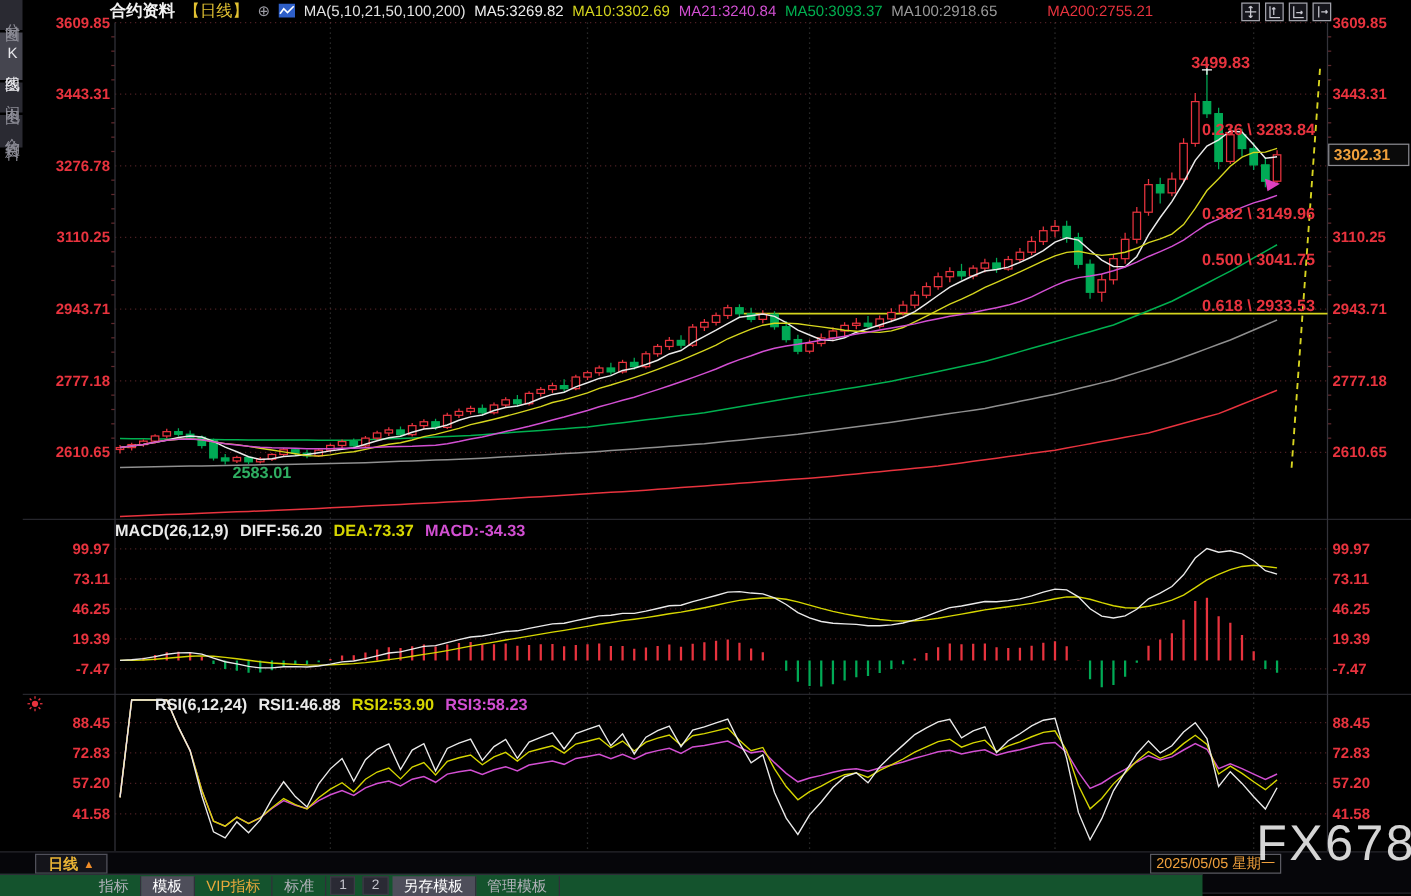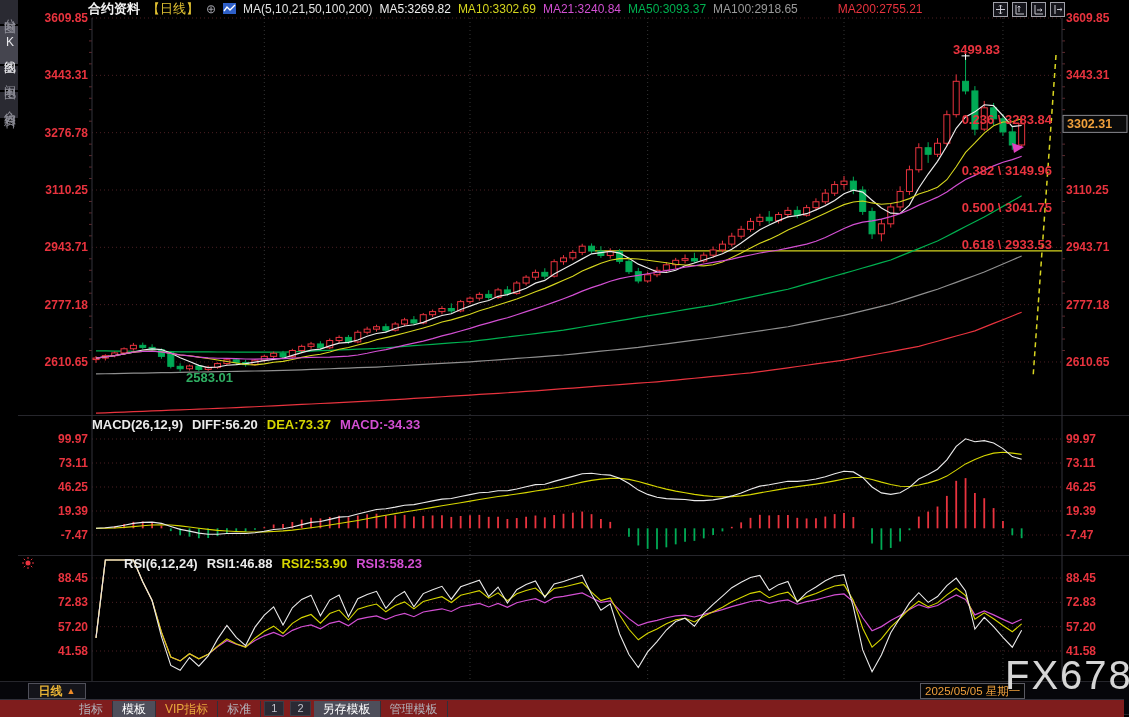--- a/index.html
+++ b/index.html
@@ -37,21 +37,21 @@
   
   .timebar{position:absolute;left:0;top:681px;width:1129px;height:34px;background:#06060a;
       border-top:1px solid #26262c;border-bottom:1px solid #26262c;z-index:5;box-sizing:border-box;}
   .period-box{position:absolute;left:28px;top:1px;width:56px;height:14px;border:1px solid #50505a;
       background:#14141a;display:flex;align-items:center;justify-content:center;gap:4px;cursor:pointer;}
   .period-box .pl{color:#e8b335;font-weight:bold;font-size:12px;line-height:12px;}
   .period-box .pa{color:#f08c28;font-size:9px;line-height:9px;}
   .date-box{position:absolute;left:920px;top:1px;height:14px;border:1px solid #5a5a62;background:#050505;
       color:#f0a03c;font-size:11.5px;line-height:14px;padding:0 4px;z-index:6;white-space:nowrap;}
   
-  .toolbar{position:absolute;left:0;top:699px;width:1124px;height:18px;background:#7f1d1d;
+  .toolbar{position:absolute;left:0;top:699px;width:962px;height:18px;background:#14532d;
       border-top:1px solid #2e2e38;display:flex;align-items:center;padding-left:70px;
       box-sizing:border-box;z-index:5;font-size:12px;}
   .tb{padding:0 9px;height:16px;line-height:16px;color:#b2b2ba;border-right:1px solid #30303a;cursor:pointer;}
   .tb.active{background:#4e4e5a;color:#ffffff;}
   .tb.vip{color:#e8a83c;}
   .tb.numbox{background:#2a2a34;border:1px solid #3c3c46;height:13px;line-height:13px;
       padding:0 6px;font-size:11px;margin:0 3px;color:#c2c2ca;}
   
   .watermark{position:absolute;left:986px;top:653px;font-size:40px;color:#e6e6e6;opacity:.93;
       z-index:9;letter-spacing:2px;font-weight:400;margin-left:19px;}
@@ -567,21 +567,21 @@
 <div class="ind-hdr" style="left:92px;top:417px;">
   <span class="w">MACD(26,12,9)</span><span class="w">DIFF:56.20</span><span class="y">DEA:73.37</span><span class="m">MACD:-34.33</span>
 </div>
 
 <div class="ind-hdr" style="left:92px;top:556px;margin-left:32px;">
   <span class="w">RSI(6,12,24)</span><span class="w">RSI1:46.88</span><span class="y">RSI2:53.90</span><span class="m">RSI3:58.23</span>
 </div>
 
 <div class="ann" style="left:953px;top:42px;">3499.83</div>
 <div class="ann green" style="left:186px;top:370px;">2583.01</div>
-<div class="fib" style="top:112px;padding-left:17px;">0.236 \ 3283.84</div>
+<div class="fib" style="top:96px;padding-left:17px;">0.236 \ 3283.84</div>
 <div class="fib" style="top:163px;">0.382 \ 3149.96</div>
 <div class="fib" style="top:200px;">0.500 \ 3041.75</div>
 <div class="fib" style="top:237px;">0.618 \ 2933.53</div>
 
 <div class="timebar">
   <div class="period-box">
     <span class="pl">日线</span>
     <span class="pa">▲</span>
   </div>
   <div class="date-box">2025/05/05 星期一</div>

